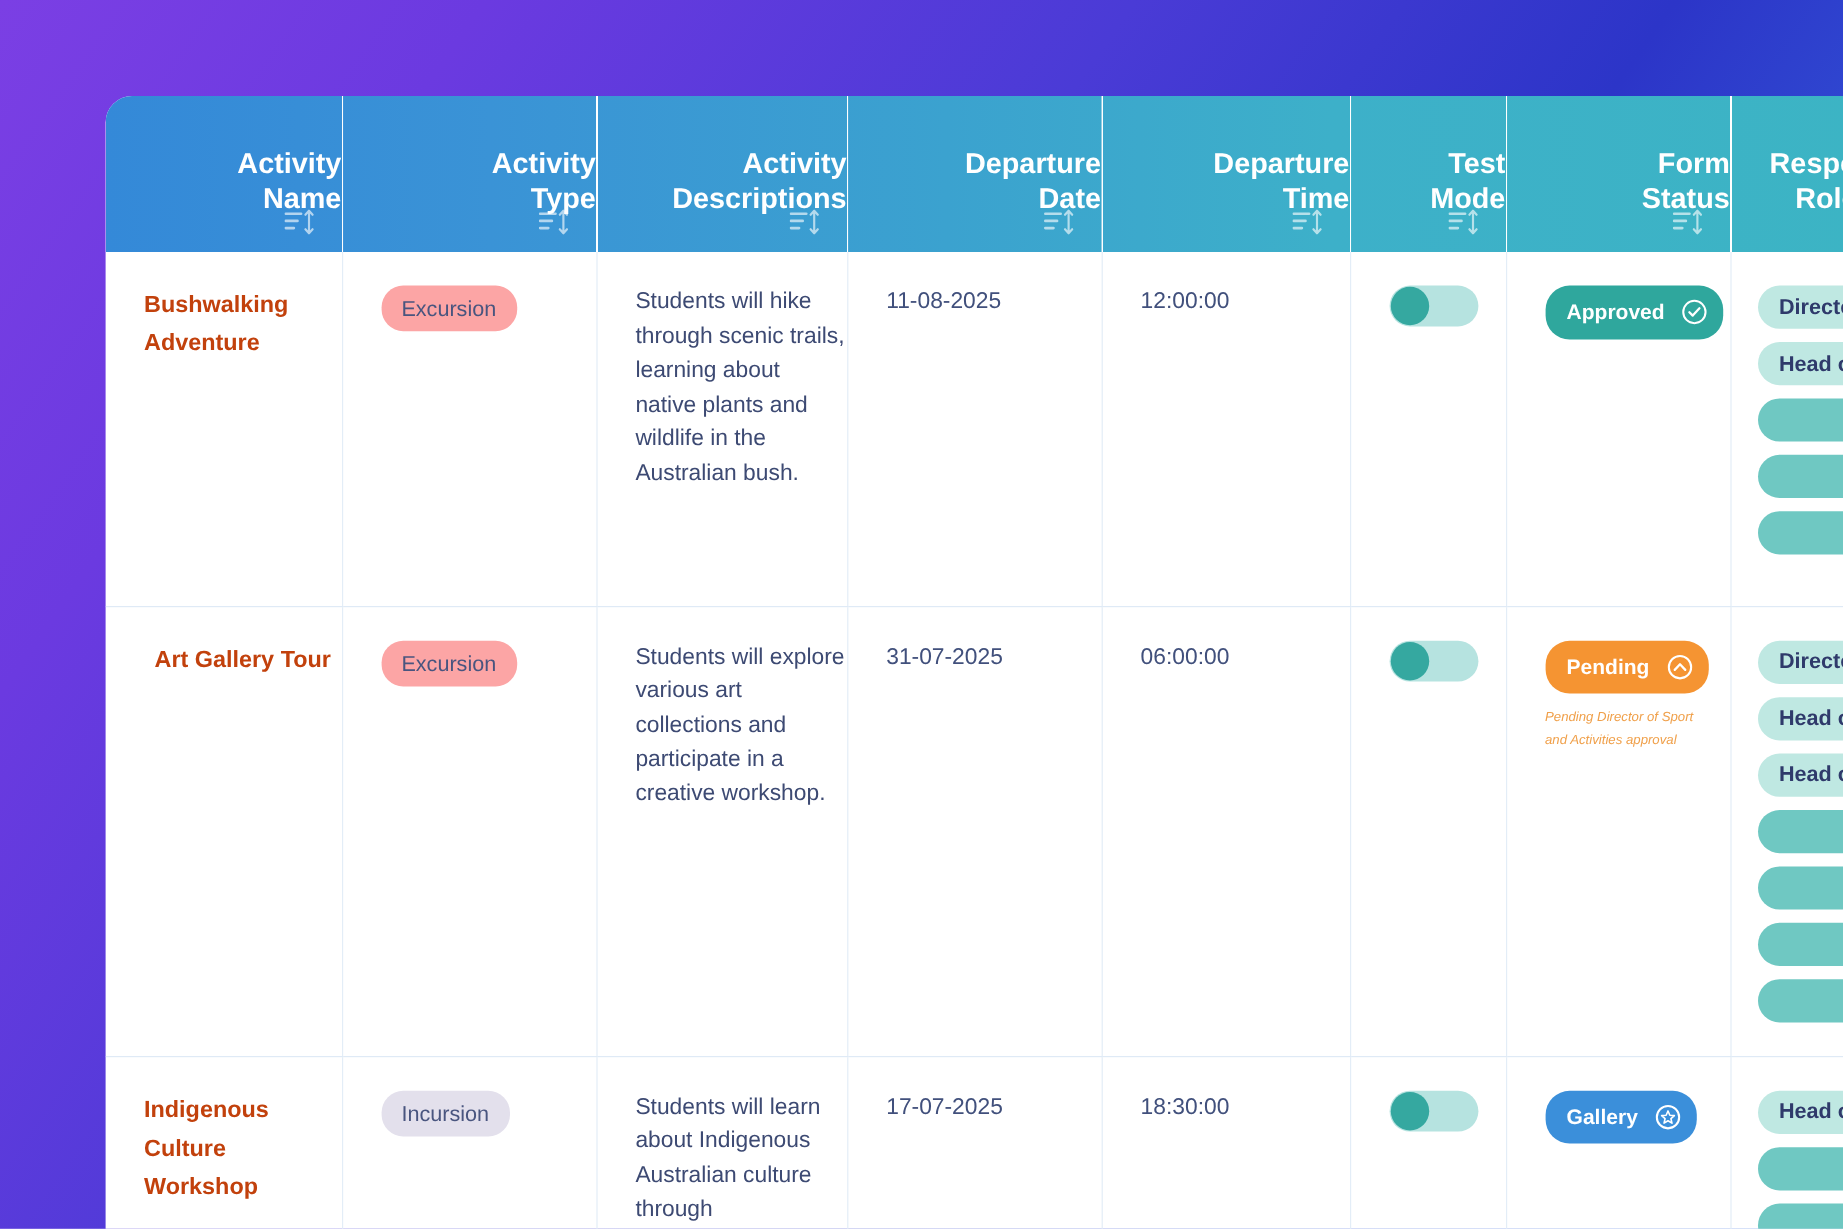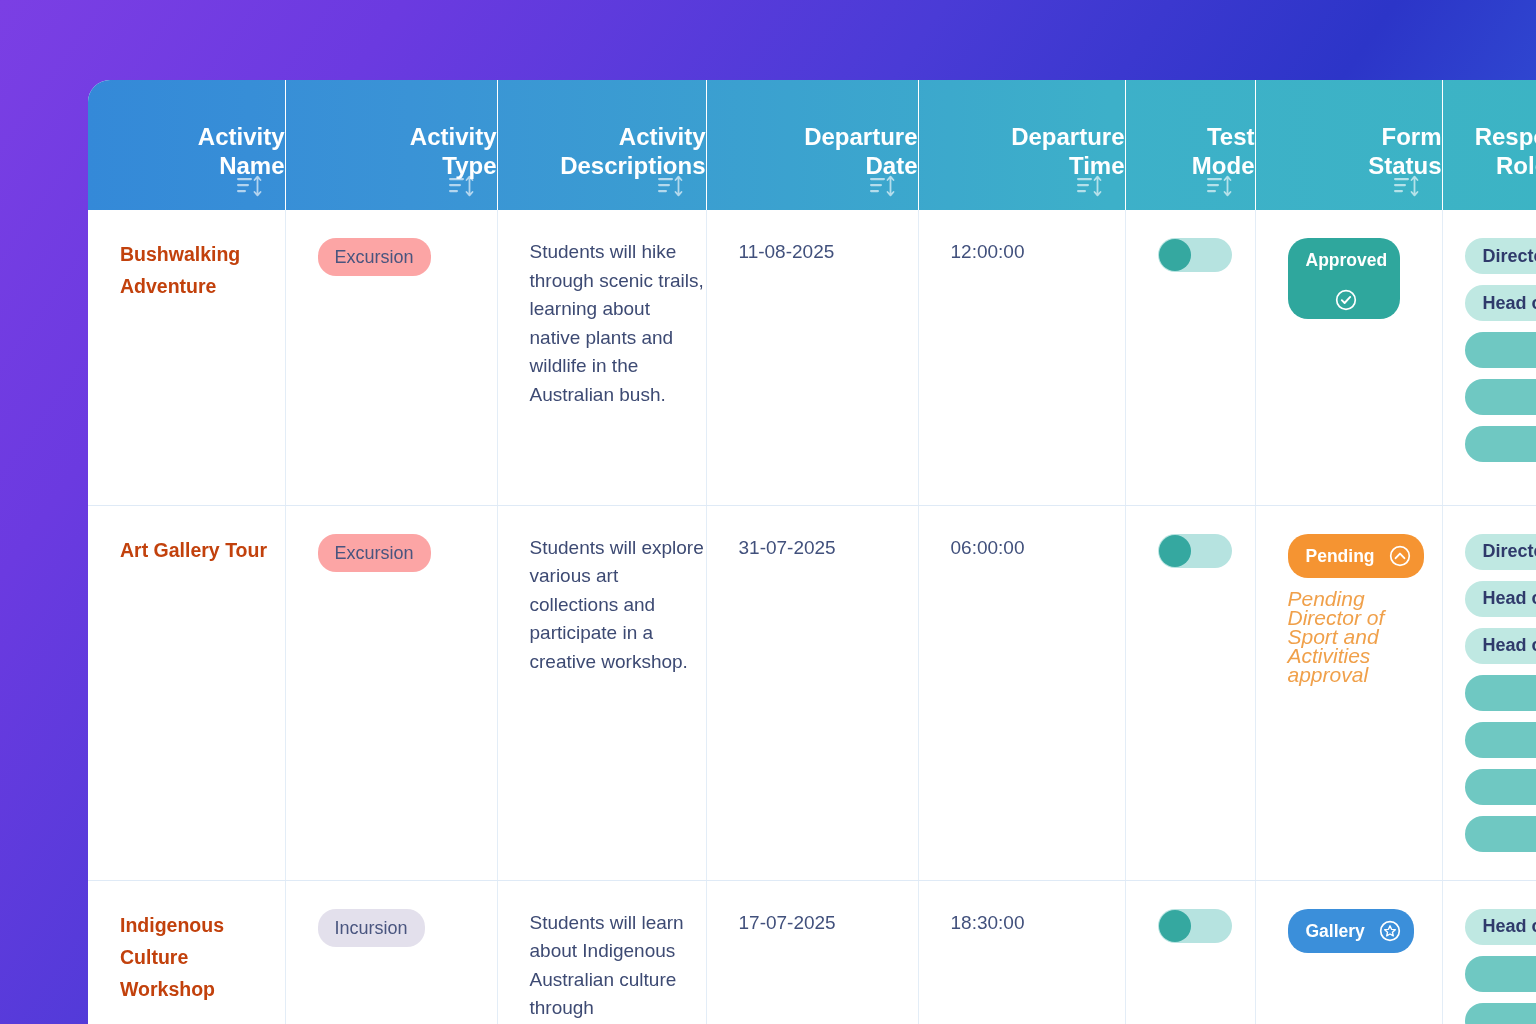--- a/index.html
+++ b/index.html
@@ -105,28 +105,28 @@
     display: inline-flex;
     align-items: center;
     gap: 14px;
     padding: 8px 13px 8px 18px;
     border-radius: 20px;
     color: #fff;
     font-size: 17.5px;
     font-weight: bold;
     white-space: nowrap;
   }
-  .st-approved { background: #2fa79d; flex-direction: column; }
+  .st-approved { background: #2fa79d; }
   .st-pending  { background: #f59432; }
   .st-active   { background: #3b8fda; }
   .badge-icon { width: 22px; height: 22px; flex: 0 0 22px; }
   .status-note {
     margin-top: 11px;
     color: #f0a04a;
-    font-size: 21px;
+    font-size: 11px;
     font-style: italic;
     line-height: 19px;
     max-width: 135px;
   }
 
   
   .role-list { display: flex; flex-direction: column; gap: 11px; }
   .role-pill {
     height: 36px;
     border-radius: 18px;
@@ -256,21 +256,21 @@
             <div class="role-list">
               <div class="role-pill role-light">Directo</div>
               <div class="role-pill role-light">Head o</div>
               <div class="role-pill role-solid"></div>
               <div class="role-pill role-solid"></div>
               <div class="role-pill role-solid"></div>
             </div>
           </td>
         </tr>
         <tr style="height: 348px;">
-          <td class="act-name" style="max-width: 150px;">Art Gallery Tour</td>
+          <td class="act-name" style="max-width: 150px; text-align: center;">Art Gallery Tour</td>
           <td><span class="type-pill type-excursion">Excursion</span></td>
           <td class="desc">Students will explore various art collections and participate in a creative workshop.</td>
           <td class="plain">31-07-2025</td>
           <td class="plain">06:00:00</td>
           <td><span class="toggle"><span class="knob"></span></span></td>
           <td><span class="status-badge st-pending">
               <span>Pending</span>
               <span style="display: flex; align-items: center;">
                 <svg viewBox="0 0 22 22" class="badge-icon" xmlns="http://www.w3.org/2000/svg">
                   <circle cx="11" cy="11" r="9.3" fill="none" stroke="#fff" stroke-width="1.7"></circle>

